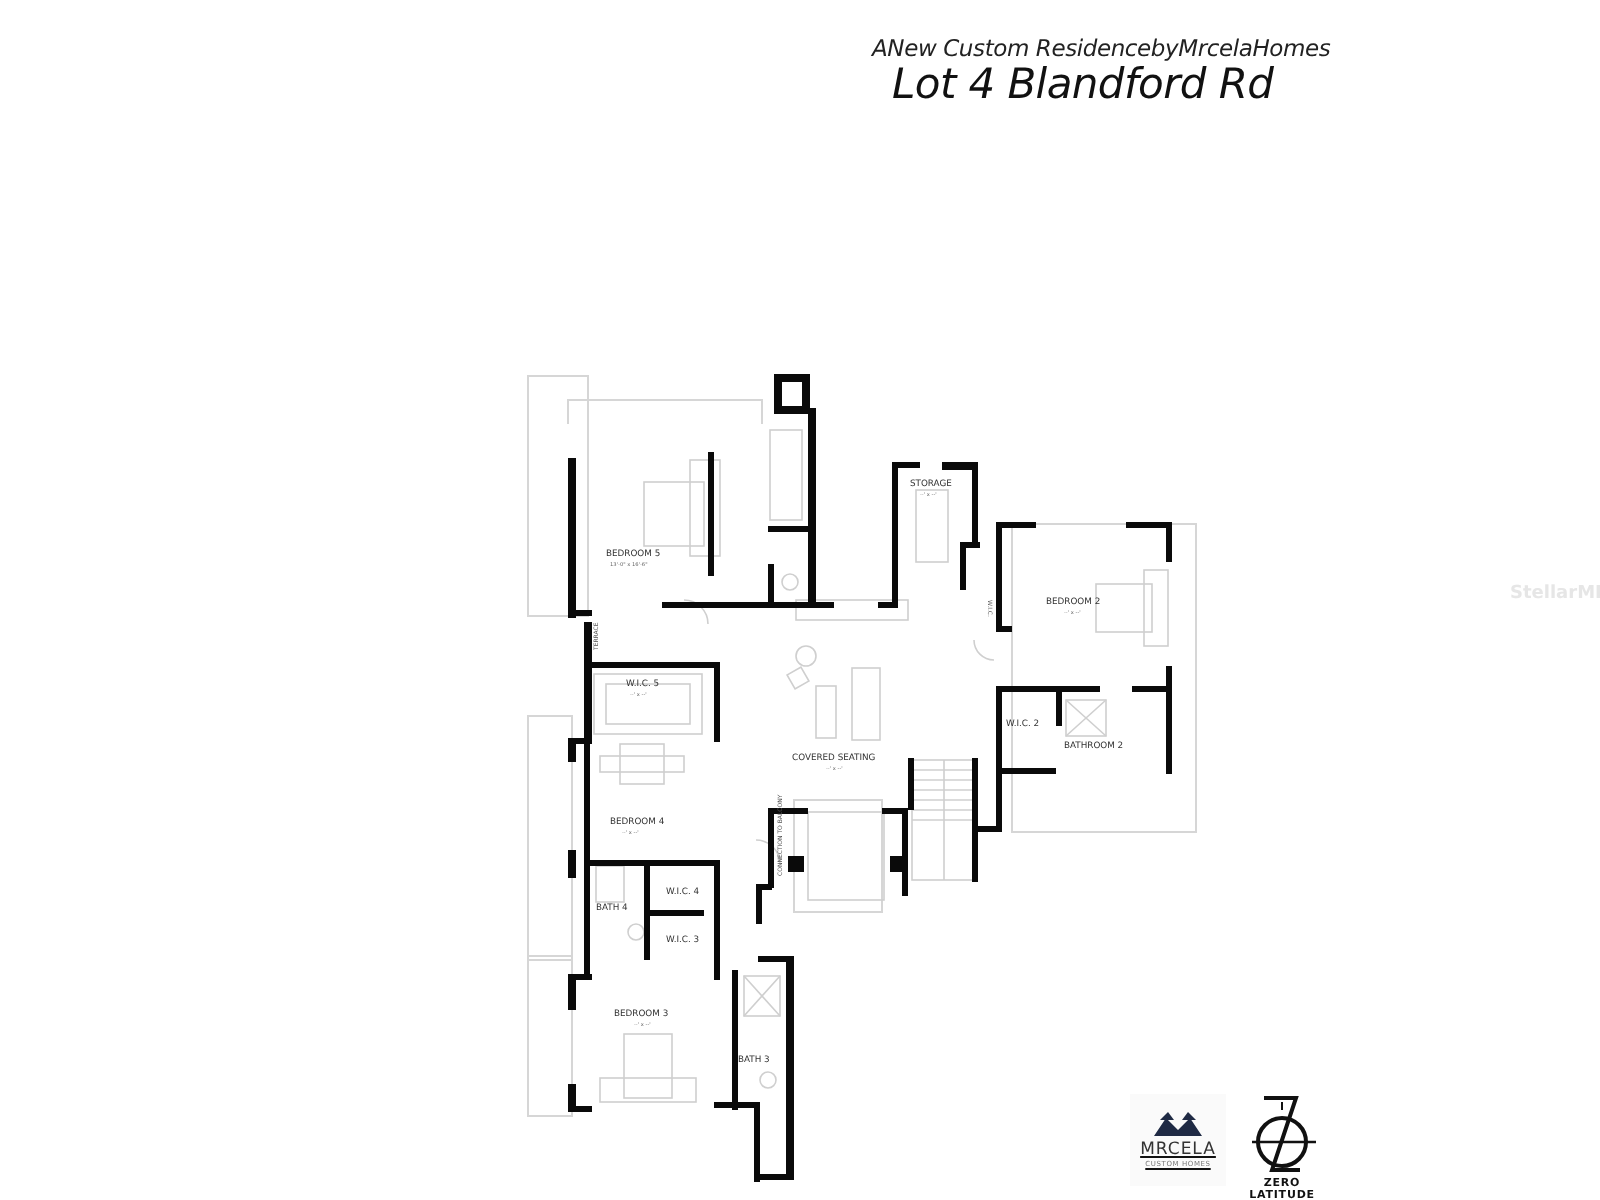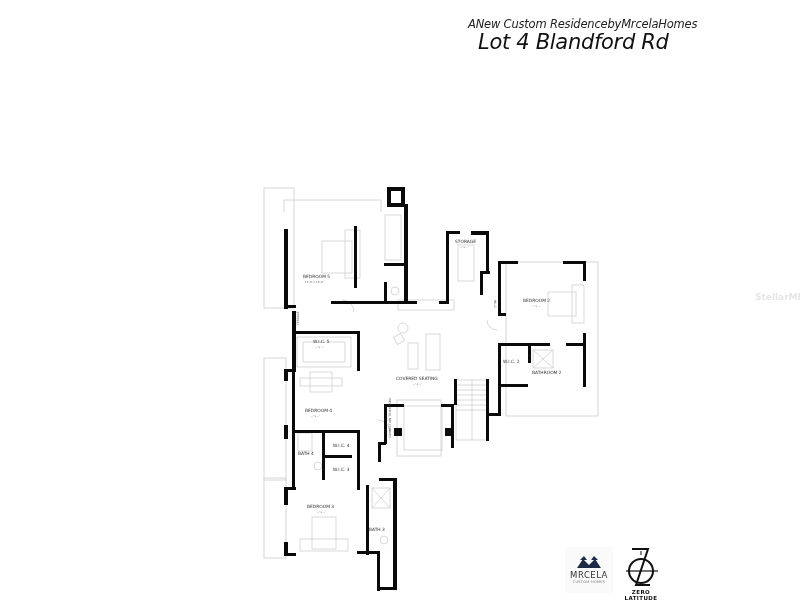--- a/index.html
+++ b/index.html
@@ -1,39 +1,39 @@
 <!DOCTYPE html>
 <html><head>
   <meta charset="utf-8">
   <style>
     html, body { margin: 0; padding: 0; }
     body {
       width: 800px; height: 600px; background: #ffffff; position: relative; overflow: hidden;
       font-family: "DejaVu Sans", sans-serif; color: #111;
     }
-    .header { position: absolute; left: 0; top: 0; width: 652px; height: 60px; margin-left: 32px; }
+    .header { position: absolute; left: 0; top: 0; width: 652px; height: 60px; }
     .subtitle {
       position: absolute; left: 436px; top: 17px; font-size: 11.5px; font-style: italic;
       color: #222; letter-spacing: -0.2px; white-space: nowrap;
     }
     .title {
       position: absolute; left: 446px; top: 30px; font-size: 21px; font-style: italic;
       color: #111; white-space: nowrap; letter-spacing: -0.3px;
     }
     .watermark {
       position: absolute; left: 755px; top: 292px; font-size: 9px; color: #e6e6e6;
       font-weight: bold; white-space: nowrap;
     }
     .plan { position: absolute; left: 0; top: 0; width: 800px; height: 600px; }
     .lbl { font-family: "DejaVu Sans", sans-serif; font-size: 4.4px; fill: #333; }
     .dim { font-family: "DejaVu Sans", sans-serif; font-size: 2.6px; fill: #666; }
     .vlbl { font-family: "DejaVu Sans", sans-serif; font-size: 3px; fill: #555; }
     .logo-mrcela {
       position: absolute; left: 565px; top: 547px; width: 48px; height: 46px; background: #fafafa;
-      display: flex; flex-direction: column; align-items: center; justify-content: center;
+      display: flex; flex-direction: column; align-items: center; justify-content: center; text-decoration: underline;
     }
     .logo-mrcela .mark { width: 28px; height: 12px; }
     .logo-mrcela .name { font-size: 8.5px; color: #333; letter-spacing: 0.5px; line-height: 10px; margin-top: 2px; }
     .logo-mrcela .tag { font-size: 3.5px; color: #777; letter-spacing: 0.3px; }
     .logo-zero { position: absolute; left: 616px; top: 545px; width: 50px; height: 54px; }
     .logo-zero .zname {
       position: absolute; left: 0; top: 44px; width: 50px; text-align: center;
       font-size: 5.5px; font-weight: bold; color: #111; letter-spacing: 0.4px;
     }
   </style>

